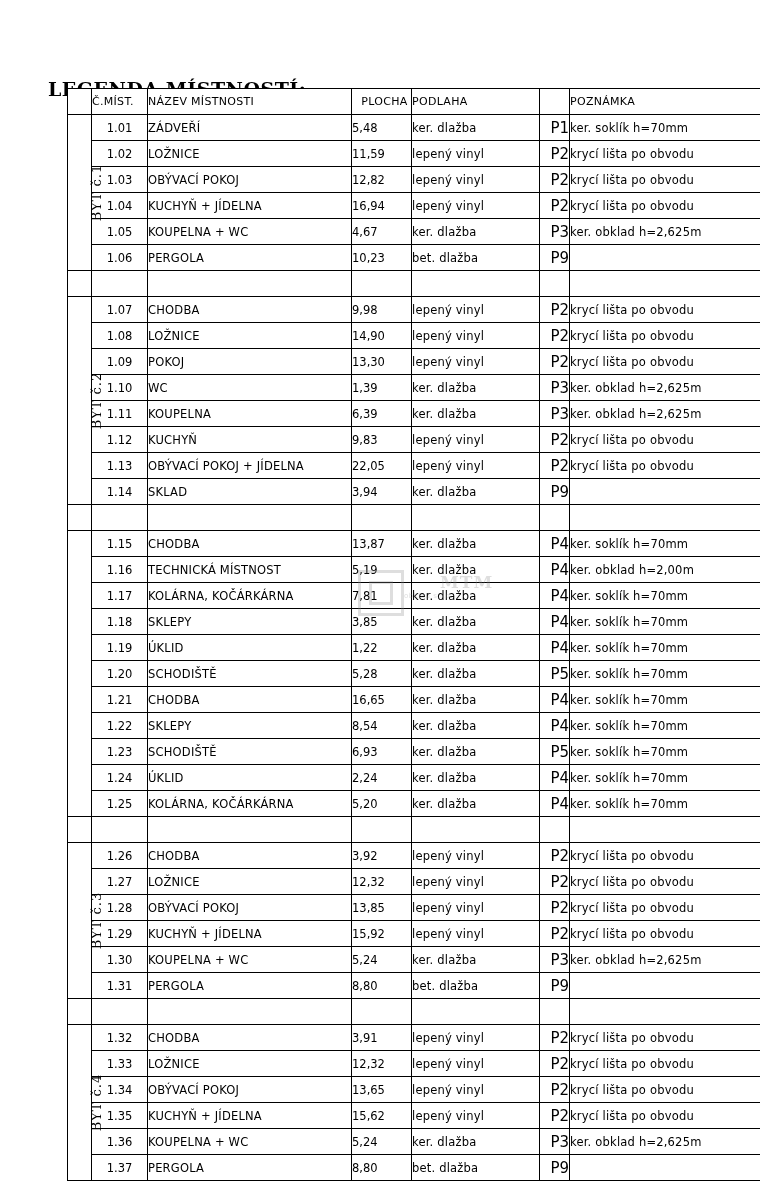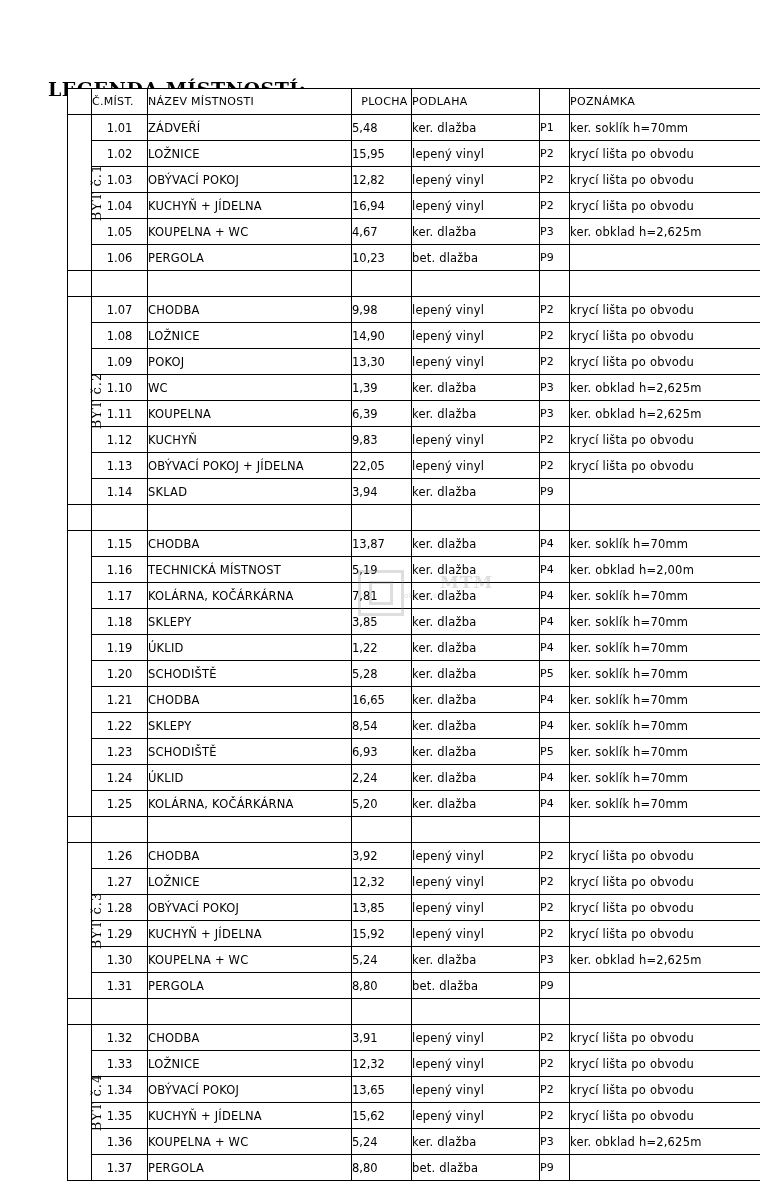--- a/index.html
+++ b/index.html
@@ -83,23 +83,23 @@
     text-align: left;
     padding-right: 7px;
     font-size: 11.5px;
   }
   .cell-floor {
     padding-left: 7px;
     font-size: 11.5px;
     letter-spacing: 0.2px;
   }
   .cell-code {
-    text-align: left;
+    text-align: right;
     padding-right: 5px;
-    font-size: 11px;
+    font-size: 15px;
   }
   .cell-note {
     padding-left: 7px;
     font-size: 11.5px;
     letter-spacing: 0.2px;
   }
   .grp-label {
     text-align: center;
     vertical-align: middle;
     font-family: "DejaVu Serif", serif;
@@ -192,21 +192,21 @@
             <td class="cell-num">1.01</td>
             <td class="cell-name">ZÁDVEŘÍ</td>
             <td class="cell-area">5,48</td>
             <td class="cell-floor">ker.  dlažba</td>
             <td class="cell-code">P1</td>
             <td class="cell-note">ker.  soklík  h=70mm</td>
           </tr>
           <tr>
             <td class="cell-num">1.02</td>
             <td class="cell-name">LOŽNICE</td>
-            <td class="cell-area">15,95</td>
+            <td class="cell-area">11,59</td>
             <td class="cell-floor">lepený  vinyl</td>
             <td class="cell-code">P2</td>
             <td class="cell-note">krycí  lišta  po  obvodu</td>
           </tr>
           <tr>
             <td class="cell-num">1.03</td>
             <td class="cell-name">OBÝVACÍ  POKOJ</td>
             <td class="cell-area">12,82</td>
             <td class="cell-floor">lepený  vinyl</td>
             <td class="cell-code">P2</td>

